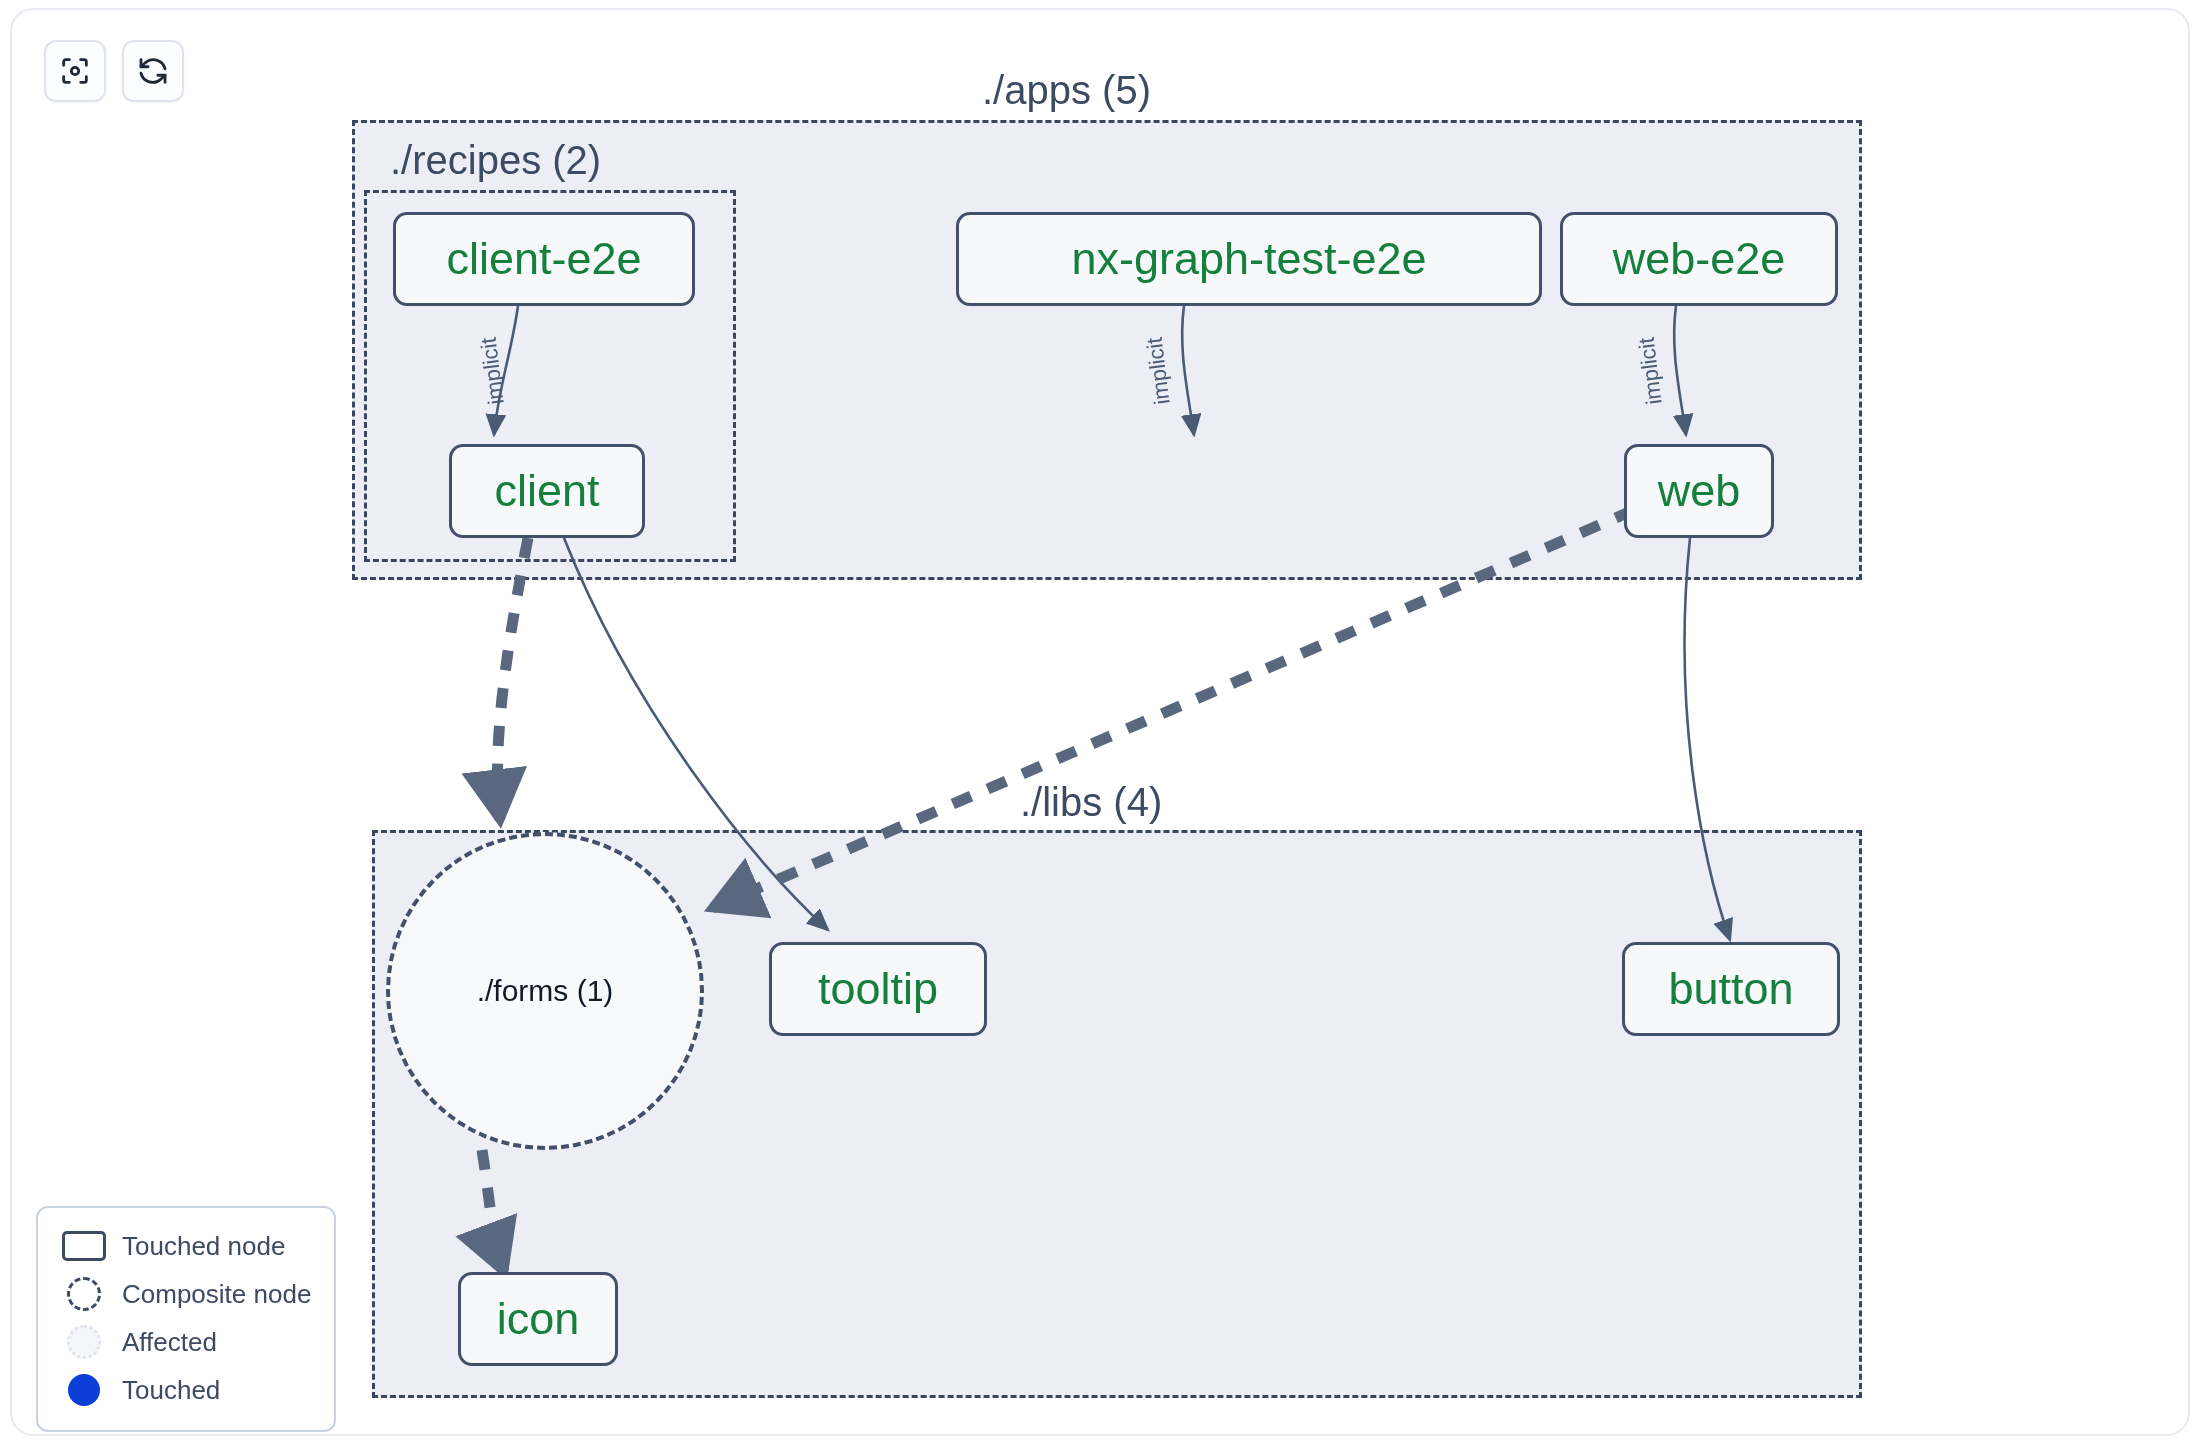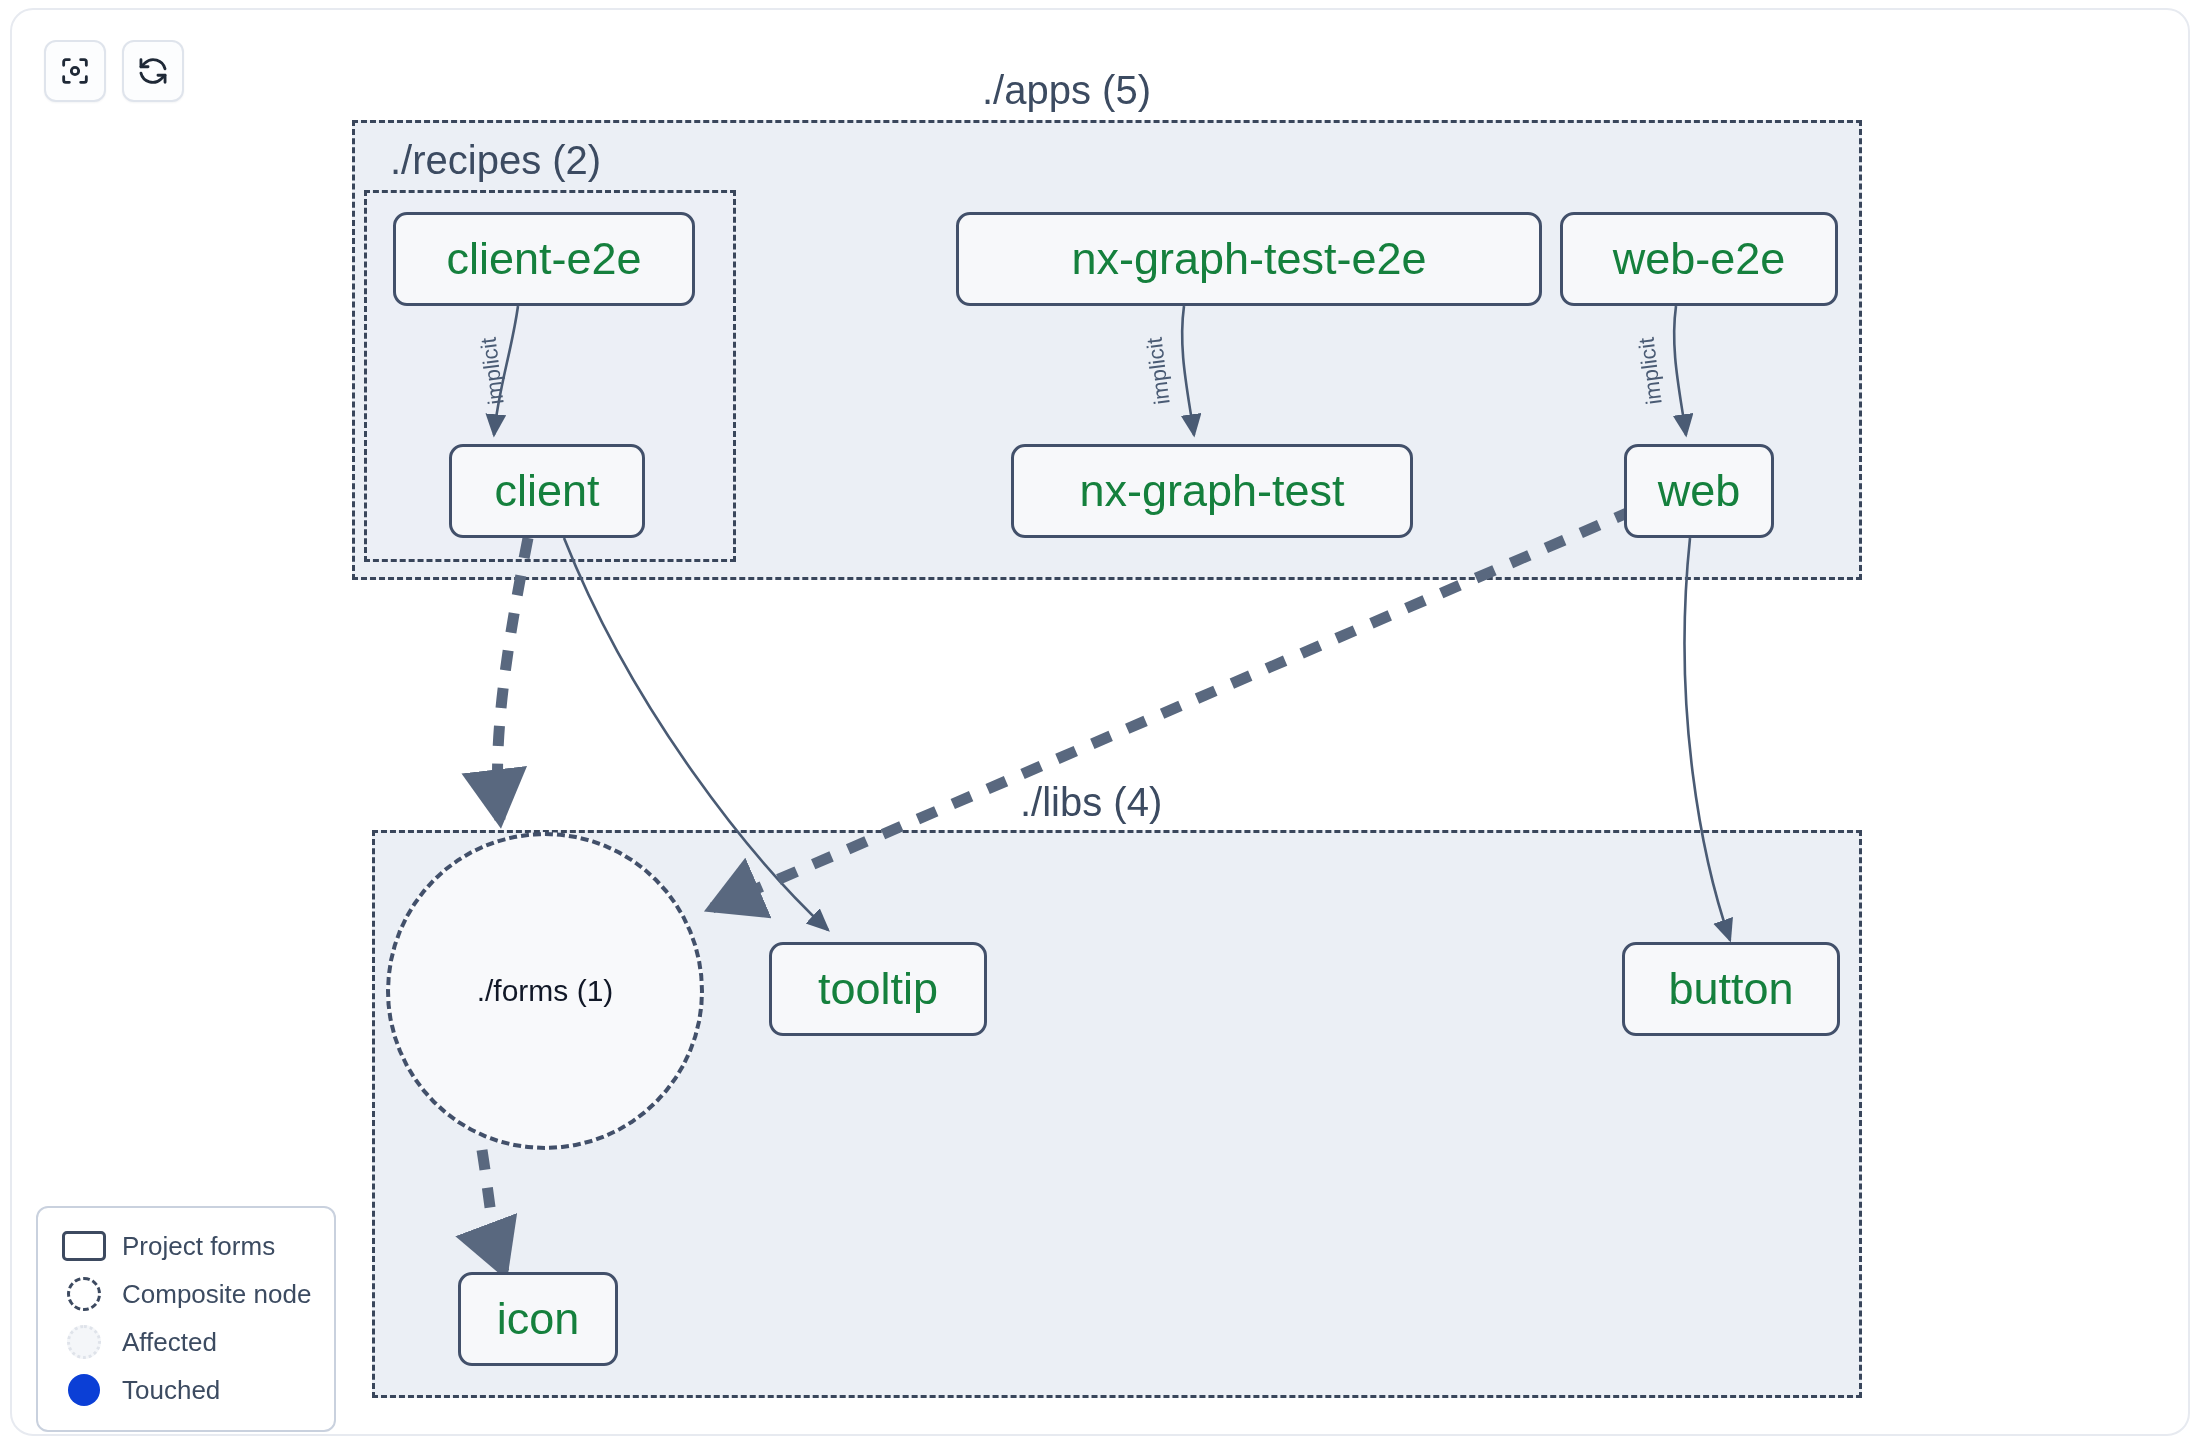--- a/index.html
+++ b/index.html
@@ -247,38 +247,37 @@
     <div class="edge-label" style="left:1605px; top:348px; transform:rotate(-97deg);">implicit</div>
 
     <div class="node" style="left:381px; top:202px; width:302px; height:94px;">client-e2e</div>
 
     <div class="node" style="left:944px; top:202px; width:586px; height:94px;">nx-graph-test-e2e</div>
 
     <div class="node" style="left:1548px; top:202px; width:278px; height:94px;">web-e2e</div>
 
     <div class="node" style="left:437px; top:434px; width:196px; height:94px;">client</div>
 
-    <div class="node" style="left:999px; top:434px; width:402px; height:94px;">nx-graph-test</div>
 
     <div class="node" style="left:1612px; top:434px; width:150px; height:94px;">web</div>
 
     <div class="node composite" style="left:374px; top:822px; width:318px; height:318px;">./forms (1)</div>
 
     <div class="node" style="left:757px; top:932px; width:218px; height:94px;">tooltip</div>
 
     <div class="node" style="left:1610px; top:932px; width:218px; height:94px;">button</div>
 
     <div class="node" style="left:446px; top:1262px; width:160px; height:94px;">icon</div>
 
     <div id="legend">
       <div class="legend-row">
         <span class="legend-swatch">
           <span class="sw-rect"></span>
         </span>
-        <span class="legend-text">Project forms</span>
+        <span class="legend-text">Touched node</span>
       </div>
       <div class="legend-row">
         <span class="legend-swatch">
           <span class="sw-dashed-circle"></span>
         </span>
         <span class="legend-text">Composite node</span>
       </div>
       <div class="legend-row">
         <span class="legend-swatch">
           <span class="sw-affected"></span>

